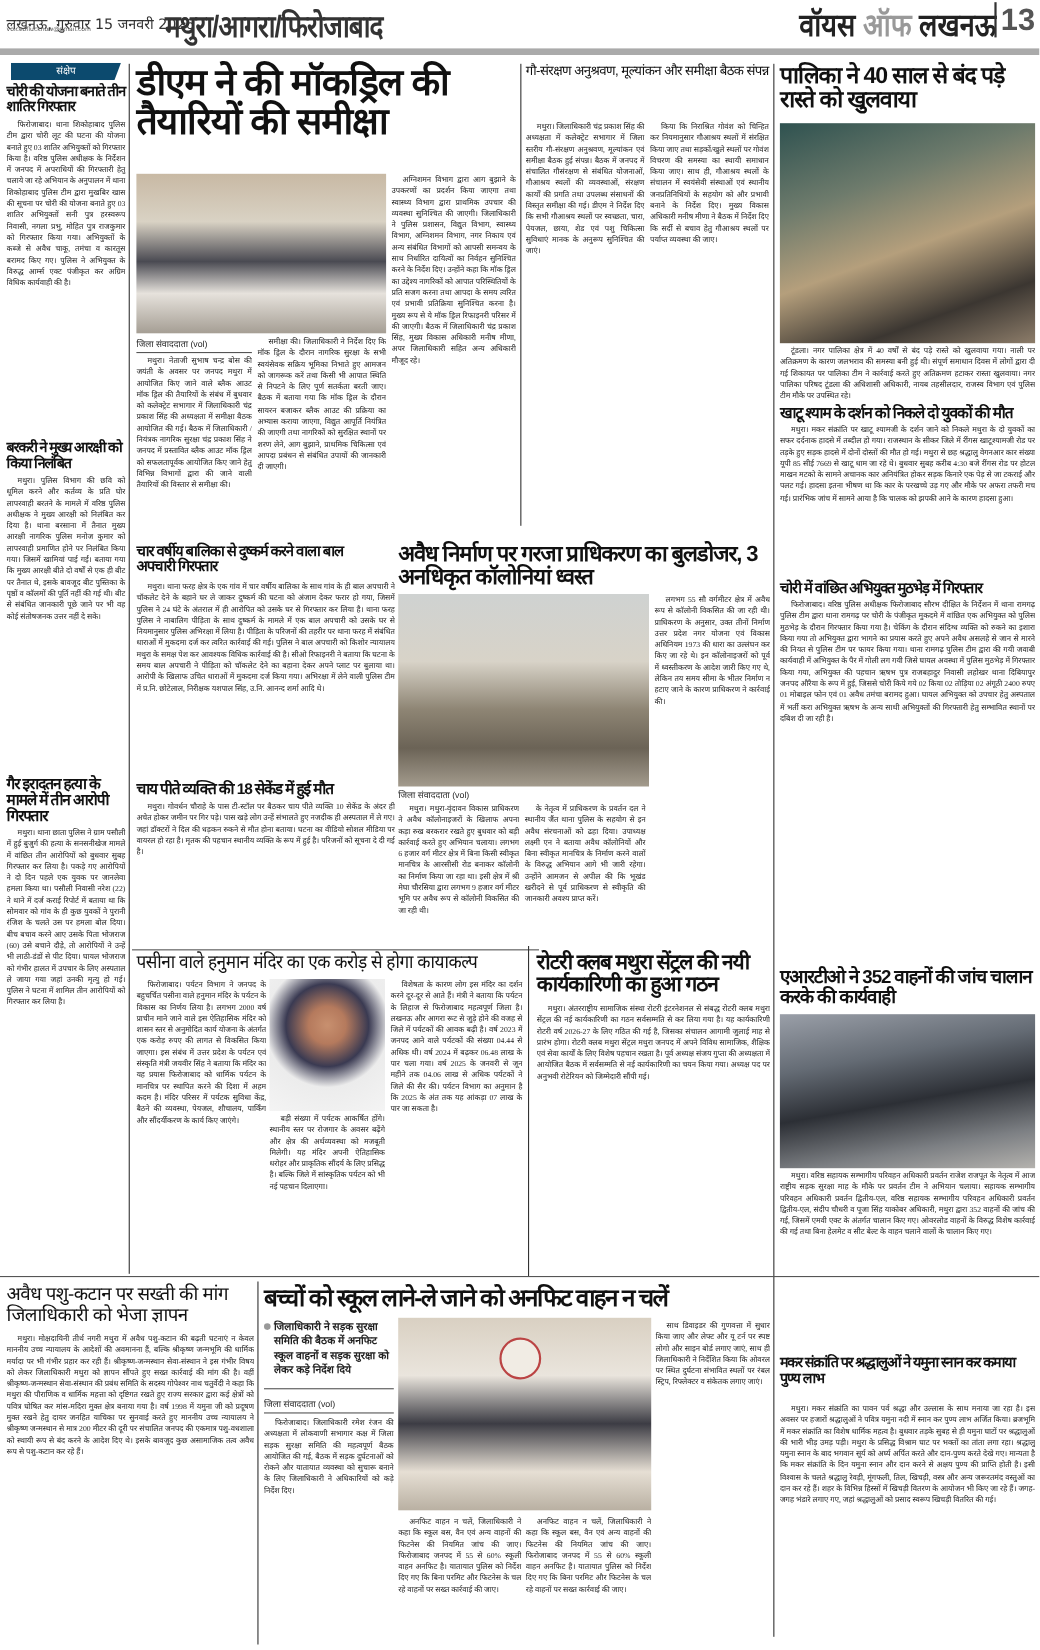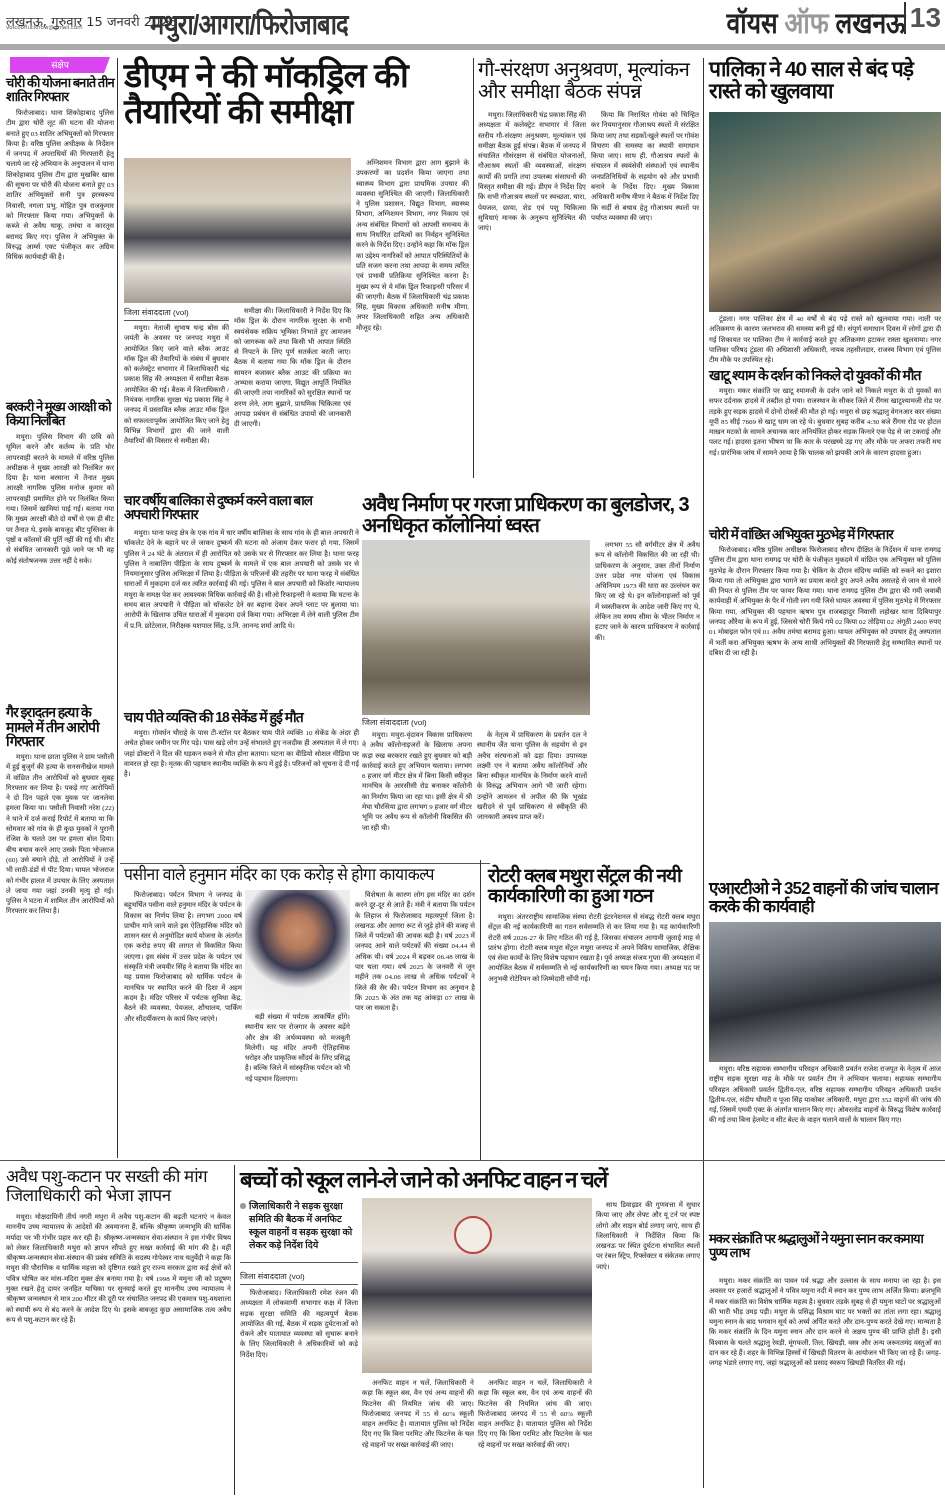--- a/index.html
+++ b/index.html
@@ -21,22 +21,22 @@
 .body{font-size:7px;line-height:10.3px;color:#222;text-align:justify;overflow:hidden;font-family:"Liberation Serif",serif}
 .body p{text-indent:10px}
 .cap{font-size:8px;color:#222;font-family:"Liberation Sans",sans-serif}
 .photo{background:linear-gradient(135deg,#6b6359 0%,#8a8178 25%,#c9c2b5 45%,#5a5048 70%,#9b948a 100%);overflow:hidden}
 .photo.meeting{background:linear-gradient(180deg,#c8b9a4 0%,#d9d2c4 30%,#4a4a52 55%,#e6e2dc 75%,#a59e94 100%)}
 .photo.street{background:linear-gradient(160deg,#2f5250 0%,#6e7b6c 30%,#b59f7c 55%,#3b3631 80%,#8d7d6a 100%)}
 .photo.site{background:linear-gradient(180deg,#cfd2d1 0%,#d8d3c8 35%,#8e8574 60%,#6b6356 80%,#a39b8d 100%)}
 .photo.portrait{background:radial-gradient(circle at 50% 35%,#c8906f 0%,#b57a5d 18%,#3a3a52 40%,#ececec 60%,#f4f4f4 100%)}
 .photo.traffic{background:linear-gradient(170deg,#9a9fa8 0%,#646b74 30%,#2c2f35 55%,#7c7f83 80%,#b4b2ae 100%)}
 .photo.meeting2{background:linear-gradient(180deg,#d9d0c2 0%,#eae5dd 30%,#3c3c44 55%,#e6dfd4 80%,#b9b0a2 100%)}
-.sankshep{left:10px;top:57px;width:100px;height:16px;background:#d946ef;color:#fff;font-size:9px;text-align:center;line-height:16px;clip-path:polygon(0 0,100% 0,94% 100%,0 100%)}
-.bullet{font-size:10px;font-weight:bold;line-height:14px;font-family:Liberation Serif, serif;color:#222}
+.sankshep{left:10px;top:57px;width:100px;height:16px;background:#0c4a6e;color:#fff;font-size:9px;text-align:center;line-height:16px;clip-path:polygon(0 0,100% 0,94% 100%,0 100%)}
+.bullet{font-size:10px;font-weight:bold;line-height:14px;font-family:Liberation Sans, sans-serif;color:#222}
 </style>
 </head>
 <body>
 
 <div class="abs masthead">
   <div class="abs mh-date">लखनऊ, गुरुवार 15 जनवरी 2026</div>
   <div class="abs mh-email">voiceoflucknow@gmail.com</div>
   <div class="abs mh-region">मथुरा/आगरा/फिरोजाबाद</div>
   <div class="abs mh-brand"><span>वॉयस</span> <span class="grey">ऑफ</span> <span>लखनऊ</span></div>
   <div class="abs mh-page">13</div>
@@ -68,21 +68,21 @@
 <div class="abs body" style="left:124px;top:323px;width:105px;height:165px">
     <p>मथुरा। नेताजी सुभाष चन्द्र बोस की जयंती के अवसर पर जनपद मथुरा में आयोजित किए जाने वाले ब्लैक आउट मॉक ड्रिल की तैयारियों के संबंध में बुधवार को कलेक्ट्रेट सभागार में जिलाधिकारी चंद्र प्रकाश सिंह की अध्यक्षता में समीक्षा बैठक आयोजित की गई। बैठक में जिलाधिकारी /नियंत्रक नागरिक सुरक्षा चंद्र प्रकाश सिंह ने जनपद में प्रस्तावित ब्लैक आउट मॉक ड्रिल को सफलतापूर्वक आयोजित किए जाने हेतु विभिन्न विभागों द्वारा की जाने वाली तैयारियों की विस्तार से समीक्षा की।</p>
   </div>
 <div class="abs body" style="left:234px;top:306px;width:117px;height:182px">
     <p>समीक्षा की। जिलाधिकारी ने निर्देश दिए कि मॉक ड्रिल के दौरान नागरिक सुरक्षा के सभी स्वयंसेवक सक्रिय भूमिका निभाते हुए आमजन को जागरूक करें तथा किसी भी आपात स्थिति से निपटने के लिए पूर्ण सतर्कता बरती जाए। बैठक में बताया गया कि मॉक ड्रिल के दौरान सायरन बजाकर ब्लैक आउट की प्रक्रिया का अभ्यास कराया जाएगा, विद्युत आपूर्ति नियंत्रित की जाएगी तथा नागरिकों को सुरक्षित स्थानों पर शरण लेने, आग बुझाने, प्राथमिक चिकित्सा एवं आपदा प्रबंधन से संबंधित उपायों की जानकारी दी जाएगी।</p>
   </div>
 <div class="abs body" style="left:356px;top:158px;width:113px;height:330px">
     <p>अग्निशमन विभाग द्वारा आग बुझाने के उपकरणों का प्रदर्शन किया जाएगा तथा स्वास्थ्य विभाग द्वारा प्राथमिक उपचार की व्यवस्था सुनिश्चित की जाएगी। जिलाधिकारी ने पुलिस प्रशासन, विद्युत विभाग, स्वास्थ्य विभाग, अग्निशमन विभाग, नगर निकाय एवं अन्य संबंधित विभागों को आपसी समन्वय के साथ निर्धारित दायित्वों का निर्वहन सुनिश्चित करने के निर्देश दिए। उन्होंने कहा कि मॉक ड्रिल का उद्देश्य नागरिकों को आपात परिस्थितियों के प्रति सजग करना तथा आपदा के समय त्वरित एवं प्रभावी प्रतिक्रिया सुनिश्चित करना है। मुख्य रूप से ये मॉक ड्रिल रिफाइनरी परिसर में की जाएगी। बैठक में जिलाधिकारी चंद्र प्रकाश सिंह, मुख्य विकास अधिकारी मनीष मीणा, अपर जिलाधिकारी सहित अन्य अधिकारी मौजूद रहे।</p>
   </div>
 
-<div class="abs h1l" style="left:478px;top:58px;width:222px;font-size:20px">गौ-संरक्षण अनुश्रवण, मूल्यांकन और समीक्षा बैठक संपन्न</div>
+<div class="abs h1l" style="left:478px;top:58px;width:222px;font-size:12px">गौ-संरक्षण अनुश्रवण, मूल्यांकन और समीक्षा बैठक संपन्न</div>
 <div class="abs body" style="left:478px;top:110px;width:108px;height:378px">
     <p>मथुरा। जिलाधिकारी चंद्र प्रकाश सिंह की अध्यक्षता में कलेक्ट्रेट सभागार में जिला स्तरीय गौ-संरक्षण अनुश्रवण, मूल्यांकन एवं समीक्षा बैठक हुई संपन्न। बैठक में जनपद में संचालित गौसंरक्षण से संबंधित योजनाओं, गौआश्रय स्थलों की व्यवस्थाओं, संरक्षण कार्यों की प्रगति तथा उपलब्ध संसाधनों की विस्तृत समीक्षा की गई। डीएम ने निर्देश दिए कि सभी गौआश्रय स्थलों पर स्वच्छता, चारा, पेयजल, छाया, शेड एवं पशु चिकित्सा सुविधाएं मानक के अनुरूप सुनिश्चित की जाएं।</p>
   </div>
 <div class="abs body" style="left:591px;top:110px;width:108px;height:378px">
     <p>किया कि निराश्रित गोवंश को चिन्हित कर नियमानुसार गौआश्रय स्थलों में संरक्षित किया जाए तथा सड़कों/खुले स्थलों पर गोवंश विचरण की समस्या का स्थायी समाधान किया जाए। साथ ही, गौआश्रय स्थलों के संचालन में स्वयंसेवी संस्थाओं एवं स्थानीय जनप्रतिनिधियों के सहयोग को और प्रभावी बनाने के निर्देश दिए। मुख्य विकास अधिकारी मनीष मीणा ने बैठक में निर्देश दिए कि सर्दी से बचाव हेतु गौआश्रय स्थलों पर पर्याप्त व्यवस्था की जाए।</p>
   </div>
 
 <div class="abs h1" style="left:709px;top:58px;width:232px;font-size:21px">पालिका ने 40 साल से बंद पड़े रास्ते को खुलवाया</div>
 <div class="abs photo street" style="left:709px;top:112px;width:232px;height:200px"></div>
 <div class="abs body" style="left:709px;top:314px;width:232px;height:52px">
@@ -166,19 +166,19 @@
 <div class="abs photo meeting2" style="left:362px;top:1198px;width:230px;height:175px">
   <div style="position:absolute;left:92px;top:18px;width:38px;height:38px;border-radius:50%;border:2px solid #b44;background:#f1ece4"></div>
 </div>
 <div class="abs body" style="left:362px;top:1378px;width:112px;height:118px">
     <p>अनफिट वाहन न चलें, जिलाधिकारी ने कहा कि स्कूल बस, वैन एवं अन्य वाहनों की फिटनेस की नियमित जांच की जाए। फिरोजाबाद जनपद में 55 से 60% स्कूली वाहन अनफिट है। यातायात पुलिस को निर्देश दिए गए कि बिना परमिट और फिटनेस के चल रहे वाहनों पर सख्त कार्रवाई की जाए।</p>
   </div>
 <div class="abs body" style="left:478px;top:1378px;width:114px;height:118px">
     <p>अनफिट वाहन न चलें, जिलाधिकारी ने कहा कि स्कूल बस, वैन एवं अन्य वाहनों की फिटनेस की नियमित जांच की जाए। फिरोजाबाद जनपद में 55 से 60% स्कूली वाहन अनफिट है। यातायात पुलिस को निर्देश दिए गए कि बिना परमिट और फिटनेस के चल रहे वाहनों पर सख्त कार्रवाई की जाए।</p>
   </div>
 <div class="abs body" style="left:596px;top:1200px;width:104px;height:296px">
-    <p>साथ डिवाइडर की गुणवत्ता में सुधार किया जाए और लेफ्ट और यू टर्न पर स्पष्ट लोगो और साइन बोर्ड लगाए जाएं, साथ ही जिलाधिकारी ने निर्देशित किया कि लखनऊ पर स्थित दुर्घटना संभावित स्थलों पर रंबल स्ट्रिप, रिफ्लेक्टर व संकेतक लगाए जाएं।</p>
+    <p>साथ डिवाइडर की गुणवत्ता में सुधार किया जाए और लेफ्ट और यू टर्न पर स्पष्ट लोगो और साइन बोर्ड लगाए जाएं, साथ ही जिलाधिकारी ने निर्देशित किया कि ओवरल पर स्थित दुर्घटना संभावित स्थलों पर रंबल स्ट्रिप, रिफ्लेक्टर व संकेतक लगाए जाएं।</p>
   </div>
 
 <div class="abs h1" style="left:709px;top:1232px;width:232px;font-size:13px">मकर संक्रांति पर श्रद्धालुओं ने यमुना स्नान कर कमाया पुण्य लाभ</div>
 <div class="abs body" style="left:709px;top:1276px;width:232px;height:220px">
     <p>मथुरा। मकर संक्रांति का पावन पर्व श्रद्धा और उल्लास के साथ मनाया जा रहा है। इस अवसर पर हजारों श्रद्धालुओं ने पवित्र यमुना नदी में स्नान कर पुण्य लाभ अर्जित किया। ब्रजभूमि में मकर संक्रांति का विशेष धार्मिक महत्व है। बुधवार तड़के सुबह से ही यमुना घाटों पर श्रद्धालुओं की भारी भीड़ उमड़ पड़ी। मथुरा के प्रसिद्ध विश्राम घाट पर भक्तों का तांता लगा रहा। श्रद्धालु यमुना स्नान के बाद भगवान सूर्य को अर्घ्य अर्पित करते और दान-पुण्य करते देखे गए। मान्यता है कि मकर संक्रांति के दिन यमुना स्नान और दान करने से अक्षय पुण्य की प्राप्ति होती है। इसी विश्वास के चलते श्रद्धालु रेवड़ी, मूंगफली, तिल, खिचड़ी, वस्त्र और अन्य जरूरतमंद वस्तुओं का दान कर रहे हैं। शहर के विभिन्न हिस्सों में खिचड़ी वितरण के आयोजन भी किए जा रहे हैं। जगह-जगह भंडारे लगाए गए, जहां श्रद्धालुओं को प्रसाद स्वरूप खिचड़ी वितरित की गई।</p>
   </div>
 
 </body></html>

